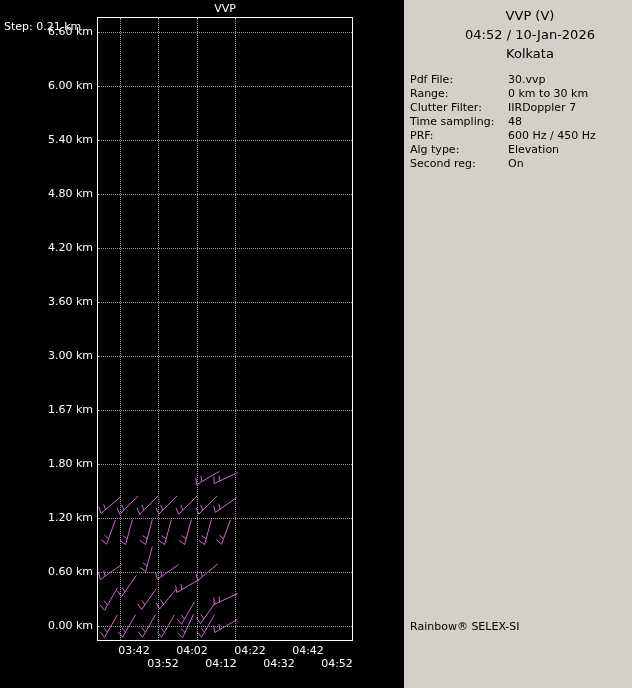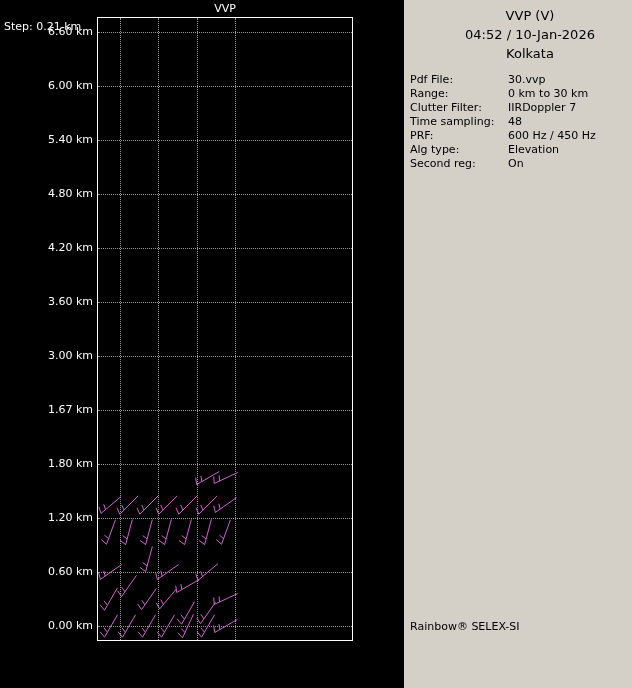--- a/index.html
+++ b/index.html
@@ -513,20 +513,30 @@
           <svg width="28" height="28">
             <g transform="translate(14,14)">
               <line x1="-11.258330249197703" y1="6.499999999999999" x2="11.258330249197703" y2="-6.499999999999999" stroke="#cc66cc" stroke-width="1"></line>
               <line x1="-11.258330249197703" y1="6.499999999999999" x2="-12.32378990563741" y2="-0.41843882104188257" stroke="#cc66cc" stroke-width="1"></line>
               <line x1="-6.192081637058737" y1="3.5749999999999997" x2="-7.044449362210503" y2="-1.9597510568335061" stroke="#cc66cc" stroke-width="1"></line>
             </g>
           </svg>
         </div>
       </div>
 
+    <div class="xtick-wrap" id="xticks">
+        <div class="xtick" style="left: 52px; top: 0px;">03:42</div>
+        <div class="xtick" style="left: 110px; top: 0px;">04:02</div>
+        <div class="xtick" style="left: 168px; top: 0px;">04:22</div>
+        <div class="xtick" style="left: 226px; top: 0px;">04:42</div>
+        <div class="xtick" style="left: 81px; top: 13px;">03:52</div>
+        <div class="xtick" style="left: 139px; top: 13px;">04:12</div>
+        <div class="xtick" style="left: 197px; top: 13px;">04:32</div>
+        <div class="xtick" style="left: 255px; top: 13px;">04:52</div>
+      </div>
 
   </div>
 
   <div class="divider"></div>
 
   <div class="right-panel">
     <div class="info-title">VVP (V)</div>
     <div class="info-title" style="margin-top:0">04:52 / 10-Jan-2026</div>
     <div class="info-title" style="margin-top:0">Kolkata</div>
 

